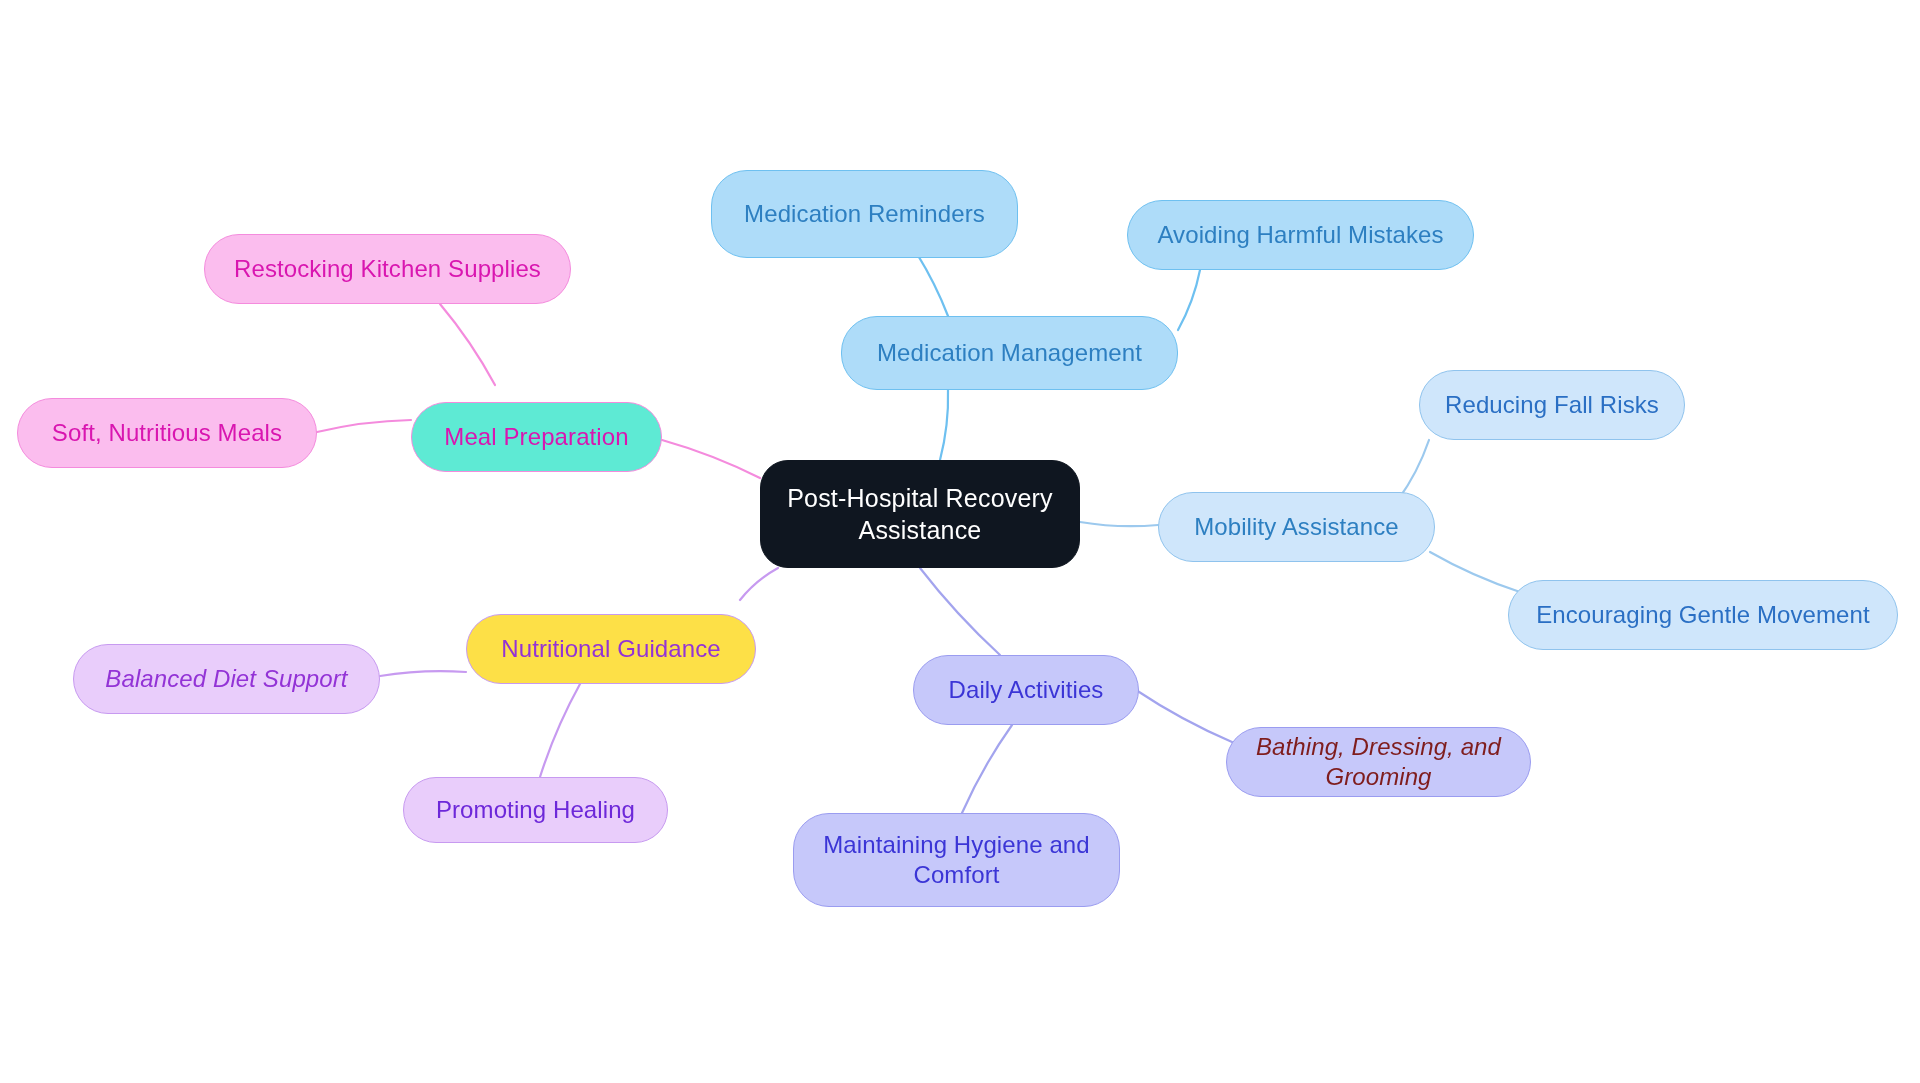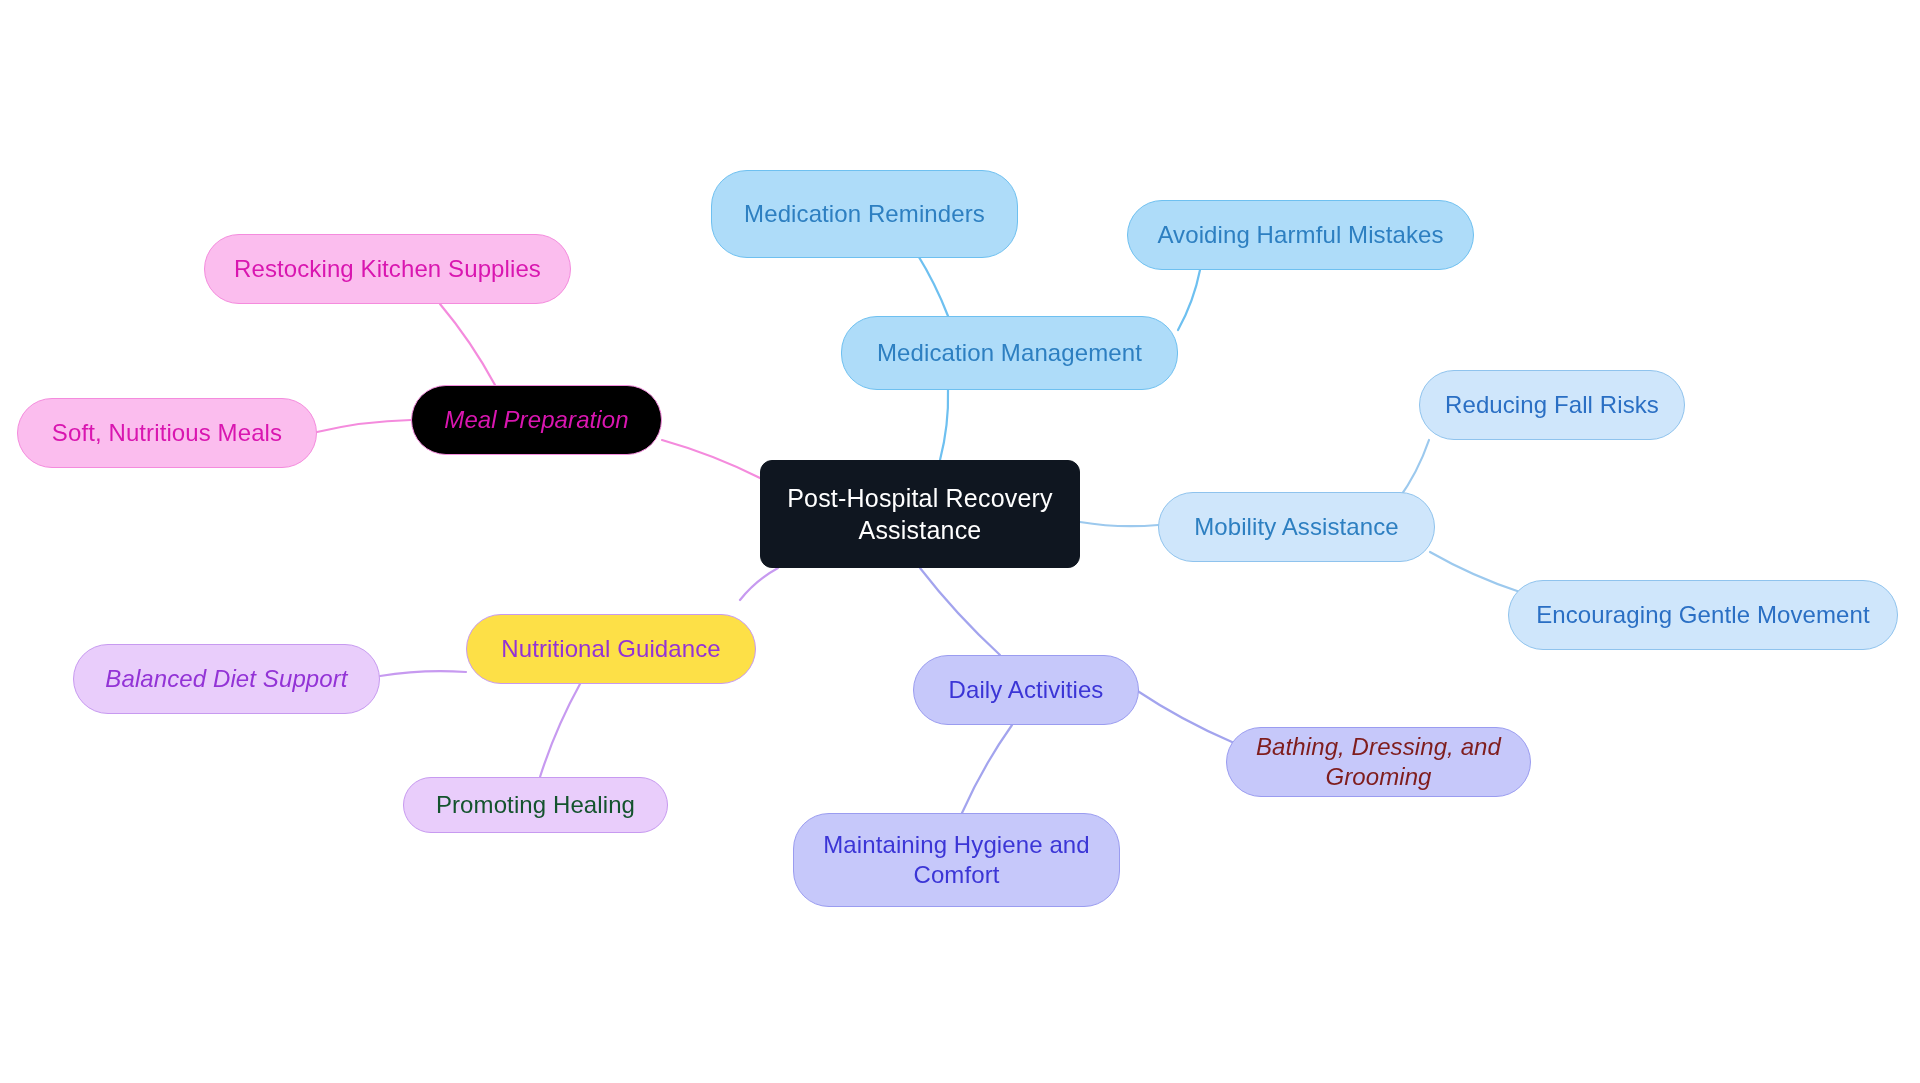--- a/index.html
+++ b/index.html
@@ -34,21 +34,21 @@
     text-align: center;
     border-radius: 36px;
     border-style: solid;
     border-width: 1.5px;
     line-height: 1.25;
     letter-spacing: 0.1px;
     white-space: pre-line;
     padding: 4px 10px;
   }
   .node-root {
-    border-radius: 12px;
+    border-radius: 28px;
     border-width: 1px;
     font-size: 25px;
     letter-spacing: 0.2px;
     line-height: 1.28;
   }
   .node-branch  { font-size: 24px; }
   .node-leaf    { font-size: 24px; }
 </style>
 </head>
 <body>
@@ -80,18 +80,18 @@
       <div class="node node-branch" style="left: 1158px; top: 492px; width: 277px; height: 70px; background: rgb(207, 230, 251); border-color: rgb(143, 195, 237); color: rgb(45, 127, 193);"><span>Mobility Assistance</span></div>
       <div class="node node-leaf" style="left: 1419px; top: 370px; width: 266px; height: 70px; background: rgb(207, 230, 251); border-color: rgb(143, 195, 237); color: rgb(42, 111, 196);"><span>Reducing Fall Risks</span></div>
       <div class="node node-leaf" style="left: 1508px; top: 580px; width: 390px; height: 70px; background: rgb(207, 230, 251); border-color: rgb(143, 195, 237); color: rgb(42, 111, 196);"><span>Encouraging Gentle Movement</span></div>
       <div class="node node-branch" style="left: 913px; top: 655px; width: 226px; height: 70px; background: rgb(198, 200, 250); border-color: rgb(154, 156, 240); color: rgb(59, 53, 214);"><span>Daily Activities</span></div>
       <div class="node node-leaf" style="left: 1226px; top: 727px; width: 305px; height: 70px; background: rgb(198, 200, 250); border-color: rgb(154, 156, 240); color: #7f1d1d; font-style: italic;"><span>Bathing, Dressing, and
 Grooming</span></div>
       <div class="node node-leaf" style="left: 793px; top: 813px; width: 327px; height: 94px; background: rgb(198, 200, 250); border-color: rgb(154, 156, 240); color: rgb(59, 53, 214);"><span>Maintaining Hygiene and
 Comfort</span></div>
       <div class="node node-branch" style="left: 466px; top: 614px; width: 290px; height: 70px; background: #fde047; border-color: rgb(199, 154, 240); color: rgb(147, 51, 214);"><span>Nutritional Guidance</span></div>
       <div class="node node-leaf" style="left: 73px; top: 644px; width: 307px; height: 70px; background: rgb(233, 205, 251); border-color: rgb(199, 154, 240); color: rgb(147, 51, 214); font-style: italic;"><span>Balanced Diet Support</span></div>
-      <div class="node node-leaf" style="left: 403px; top: 777px; width: 265px; height: 56px; background: rgb(233, 205, 251); border-color: rgb(199, 154, 240); color: #14532d;"><span>Promoting Healing</span></div>
-      <div class="node node-branch" style="left: 411px; top: 385px; width: 251px; height: 70px; background: #000000; border-color: rgb(244, 139, 221); color: rgb(217, 22, 176); font-style: italic;"><span>Meal Preparation</span></div>
+      <div class="node node-leaf" style="left: 403px; top: 777px; width: 265px; height: 66px; background: rgb(233, 205, 251); border-color: rgb(199, 154, 240); color: #6d28d9;"><span>Promoting Healing</span></div>
+      <div class="node node-branch" style="left: 411px; top: 402px; width: 251px; height: 70px; background: #5eead4; border-color: rgb(244, 139, 221); color: rgb(217, 22, 176);"><span>Meal Preparation</span></div>
       <div class="node node-leaf" style="left: 204px; top: 234px; width: 367px; height: 70px; background: rgb(251, 189, 238); border-color: rgb(244, 139, 221); color: rgb(217, 22, 176);"><span>Restocking Kitchen Supplies</span></div>
       <div class="node node-leaf" style="left: 17px; top: 398px; width: 300px; height: 70px; background: rgb(251, 189, 238); border-color: rgb(244, 139, 221); color: rgb(217, 22, 176); text-align: center;"><span>Soft, Nutritious Meals</span></div>
     </div>
 </div>
 
 </body></html>

